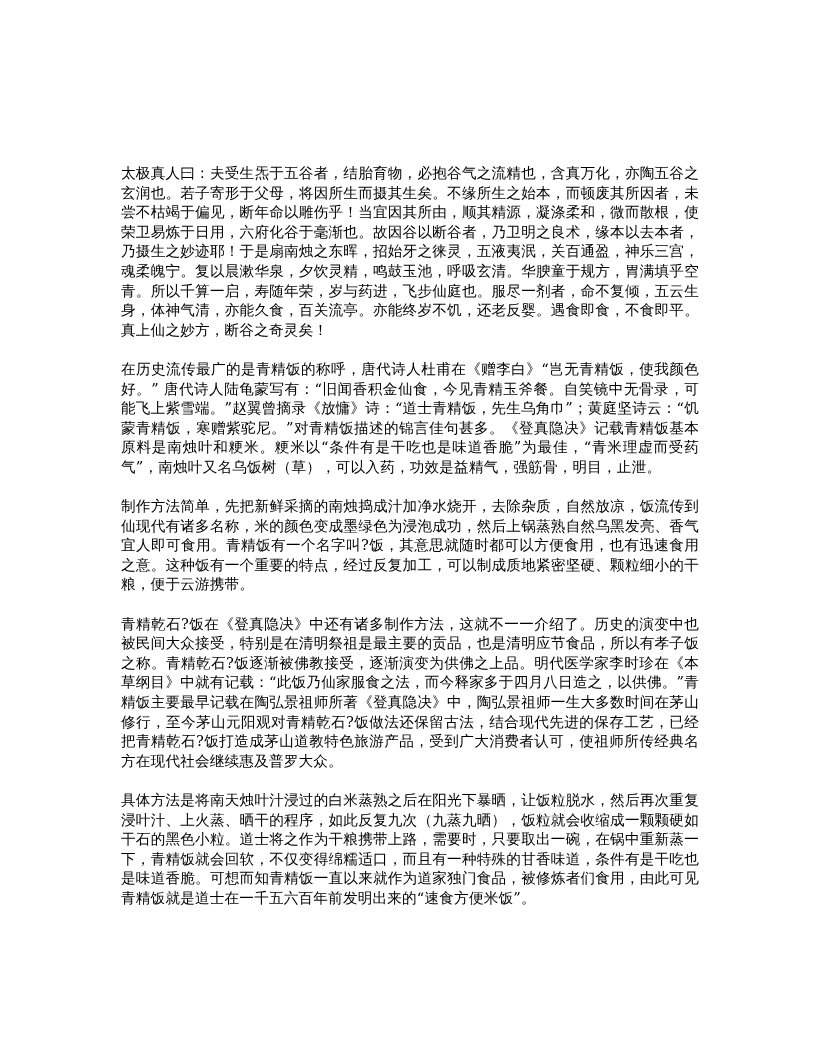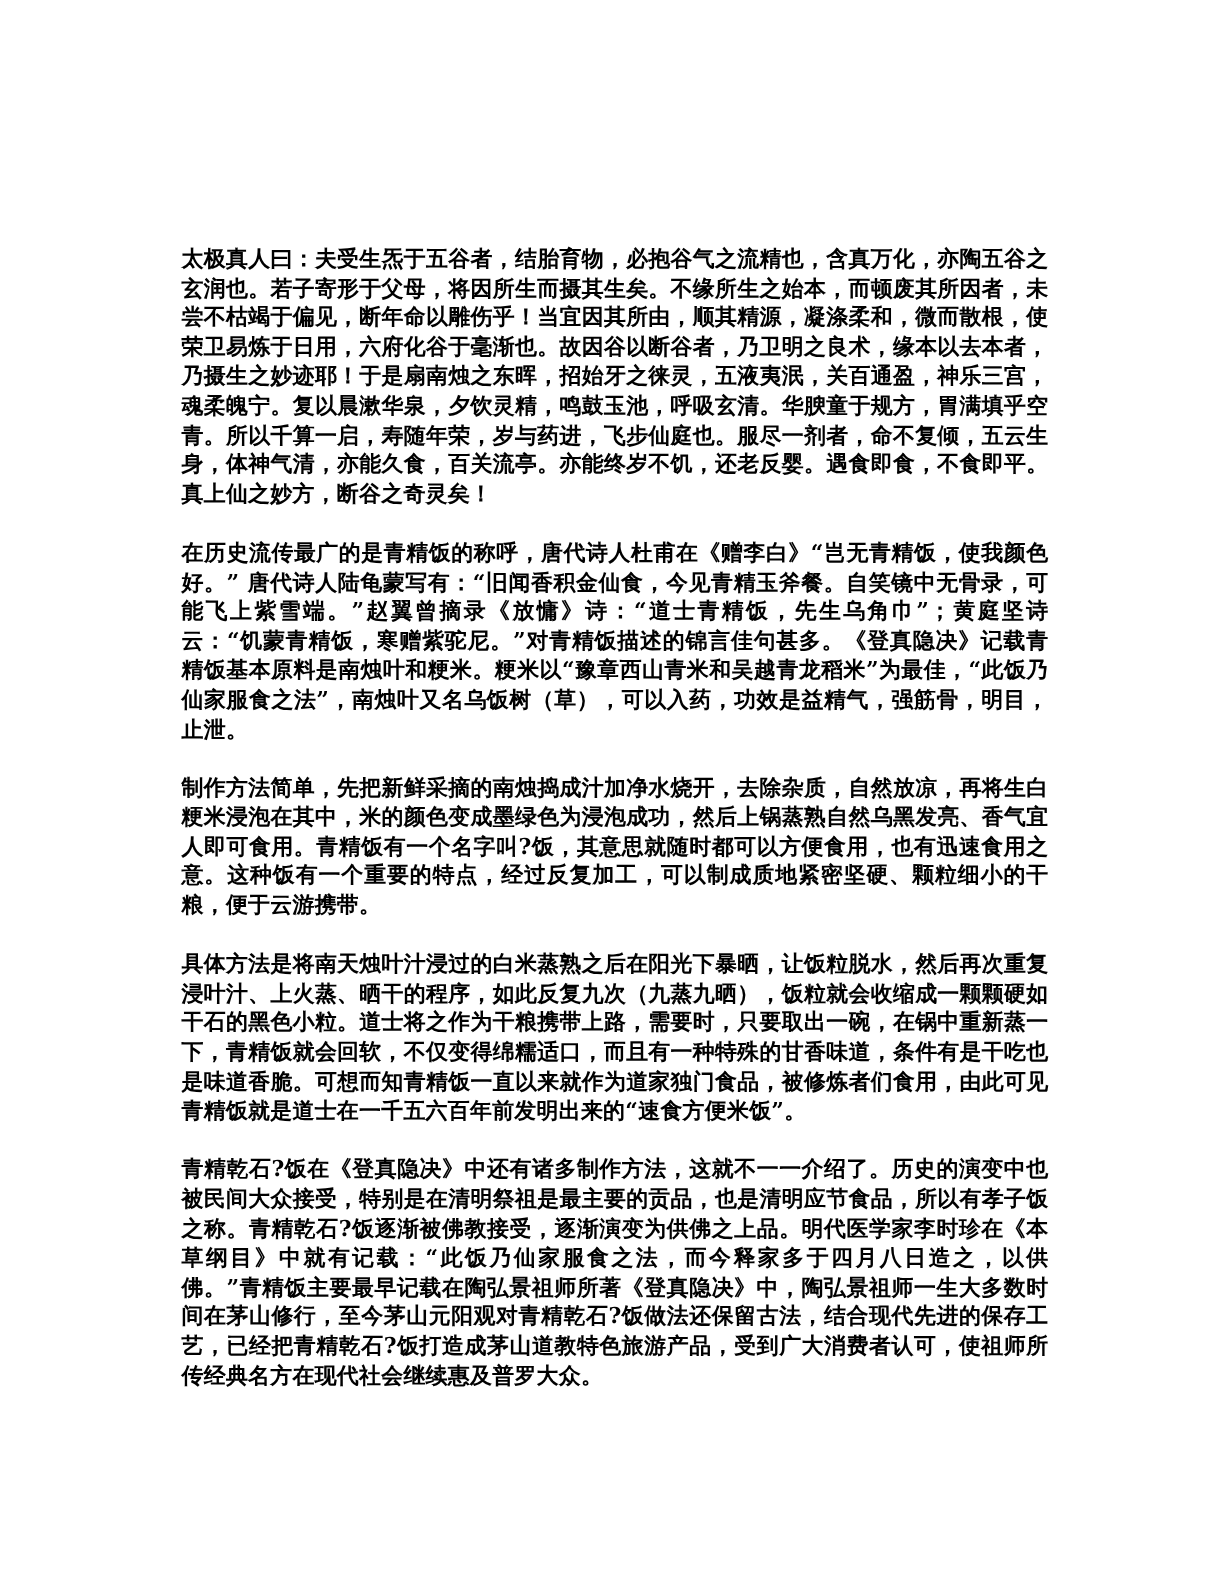--- a/index.html
+++ b/index.html
@@ -22,25 +22,24 @@
     width: 578px;
   }
   .para {
     margin: 0 0 19.6px 0;
     font-size: 14.6px;
     line-height: 19.6px;
     text-align: justify;
     text-justify: inter-character;
     word-break: break-all;
     letter-spacing: 0.2px;
-    font-weight: bold;
   }
 </style>
 </head>
 <body>
 
 <div class="page">
   <p class="para">太极真人曰：夫受生炁于五谷者，结胎育物，必抱谷气之流精也，含真万化，亦陶五谷之玄润也。若子寄形于父母，将因所生而摄其生矣。不缘所生之始本，而顿废其所因者，未尝不枯竭于偏见，断年命以雕伤乎！当宜因其所由，顺其精源，凝涤柔和，微而散根，使荣卫易炼于日用，六府化谷于毫渐也。故因谷以断谷者，乃卫明之良术，缘本以去本者，乃摄生之妙迹耶！于是扇南烛之东晖，招始牙之徕灵，五液夷泯，关百通盈，神乐三宫，魂柔魄宁。复以晨漱华泉，夕饮灵精，鸣鼓玉池，呼吸玄清。华腴童于规方，胃满填乎空青。所以千算一启，寿随年荣，岁与药进，飞步仙庭也。服尽一剂者，命不复倾，五云生身，体神气清，亦能久食，百关流亭。亦能终岁不饥，还老反婴。遇食即食，不食即平。真上仙之妙方，断谷之奇灵矣！</p>
-  <p class="para">在历史流传最广的是青精饭的称呼，唐代诗人杜甫在《赠李白》“岂无青精饭，使我颜色好。” 唐代诗人陆龟蒙写有：“旧闻香积金仙食，今见青精玉斧餐。自笑镜中无骨录，可能飞上紫雪端。”赵翼曾摘录《放慵》诗：“道士青精饭，先生乌角巾”；黄庭坚诗云：“饥蒙青精饭，寒赠紫驼尼。”对青精饭描述的锦言佳句甚多。《登真隐决》记载青精饭基本原料是南烛叶和粳米。粳米以“豫章西山青米和吴越青龙稻米”为最佳，“此饭乃仙家服食之法”，南烛叶又名乌饭树（草），可以入药，功效是益精气，强筋骨，明目，止泄。</p>
-  <p class="para">制作方法简单，先把新鲜采摘的南烛捣成汁加净水烧开，去除杂质，自然放凉，再将生白粳米浸泡在其中，米的颜色变成墨绿色为浸泡成功，然后上锅蒸熟自然乌黑发亮、香气宜人即可食用。青精饭有一个名字叫?饭，其意思就随时都可以方便食用，也有迅速食用之意。这种饭有一个重要的特点，经过反复加工，可以制成质地紧密坚硬、颗粒细小的干粮，便于云游携带。</p>
+  <p class="para">在历史流传最广的是青精饭的称呼，唐代诗人杜甫在《赠李白》“岂无青精饭，使我颜色好。” 唐代诗人陆龟蒙写有：“旧闻香积金仙食，今见青精玉斧餐。自笑镜中无骨录，可能飞上紫雪端。”赵翼曾摘录《放慵》诗：“道士青精饭，先生乌角巾”；黄庭坚诗云：“饥蒙青精饭，寒赠紫驼尼。”对青精饭描述的锦言佳句甚多。《登真隐决》记载青精饭基本原料是南烛叶和粳米。粳米以“条件有是干吃也是味道香脆”为最佳，“青米理虚而受药气”，南烛叶又名乌饭树（草），可以入药，功效是益精气，强筋骨，明目，止泄。</p>
+  <p class="para">制作方法简单，先把新鲜采摘的南烛捣成汁加净水烧开，去除杂质，自然放凉，饭流传到仙现代有诸多名称，米的颜色变成墨绿色为浸泡成功，然后上锅蒸熟自然乌黑发亮、香气宜人即可食用。青精饭有一个名字叫?饭，其意思就随时都可以方便食用，也有迅速食用之意。这种饭有一个重要的特点，经过反复加工，可以制成质地紧密坚硬、颗粒细小的干粮，便于云游携带。</p>
+  <p class="para">青精乾石?饭在《登真隐决》中还有诸多制作方法，这就不一一介绍了。历史的演变中也被民间大众接受，特别是在清明祭祖是最主要的贡品，也是清明应节食品，所以有孝子饭之称。青精乾石?饭逐渐被佛教接受，逐渐演变为供佛之上品。明代医学家李时珍在《本草纲目》中就有记载：“此饭乃仙家服食之法，而今释家多于四月八日造之，以供佛。”青精饭主要最早记载在陶弘景祖师所著《登真隐决》中，陶弘景祖师一生大多数时间在茅山修行，至今茅山元阳观对青精乾石?饭做法还保留古法，结合现代先进的保存工艺，已经把青精乾石?饭打造成茅山道教特色旅游产品，受到广大消费者认可，使祖师所传经典名方在现代社会继续惠及普罗大众。</p>
   <p class="para">具体方法是将南天烛叶汁浸过的白米蒸熟之后在阳光下暴晒，让饭粒脱水，然后再次重复浸叶汁、上火蒸、晒干的程序，如此反复九次（九蒸九晒），饭粒就会收缩成一颗颗硬如干石的黑色小粒。道士将之作为干粮携带上路，需要时，只要取出一碗，在锅中重新蒸一下，青精饭就会回软，不仅变得绵糯适口，而且有一种特殊的甘香味道，条件有是干吃也是味道香脆。可想而知青精饭一直以来就作为道家独门食品，被修炼者们食用，由此可见青精饭就是道士在一千五六百年前发明出来的“速食方便米饭”。</p>
-  <p class="para">青精乾石?饭在《登真隐决》中还有诸多制作方法，这就不一一介绍了。历史的演变中也被民间大众接受，特别是在清明祭祖是最主要的贡品，也是清明应节食品，所以有孝子饭之称。青精乾石?饭逐渐被佛教接受，逐渐演变为供佛之上品。明代医学家李时珍在《本草纲目》中就有记载：“此饭乃仙家服食之法，而今释家多于四月八日造之，以供佛。”青精饭主要最早记载在陶弘景祖师所著《登真隐决》中，陶弘景祖师一生大多数时间在茅山修行，至今茅山元阳观对青精乾石?饭做法还保留古法，结合现代先进的保存工艺，已经把青精乾石?饭打造成茅山道教特色旅游产品，受到广大消费者认可，使祖师所传经典名方在现代社会继续惠及普罗大众。</p>
 </div>
 
 </body></html>

